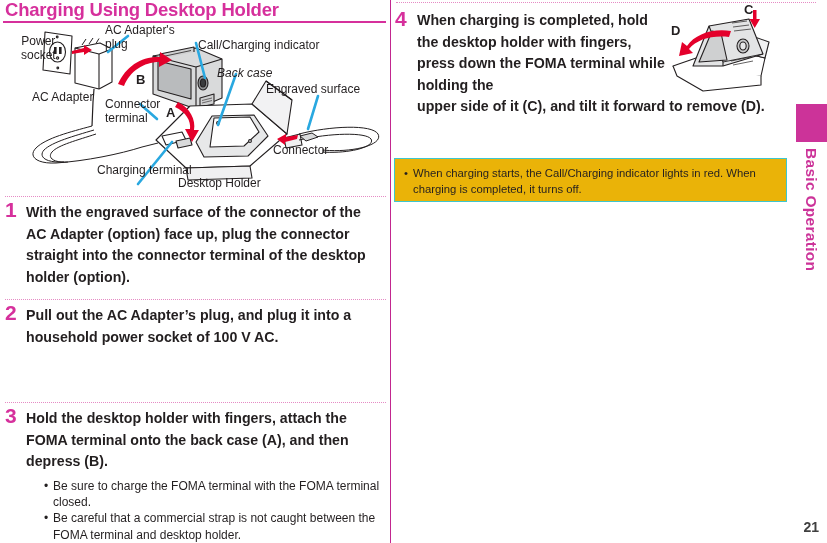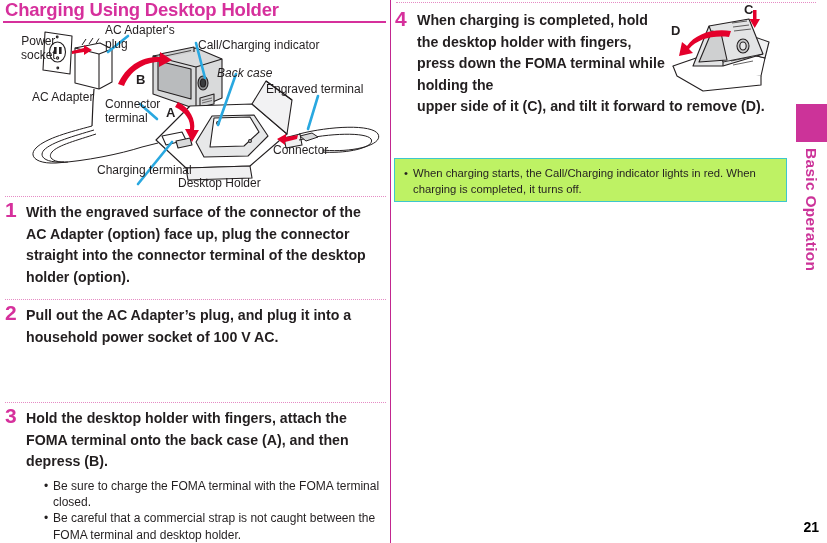--- a/index.html
+++ b/index.html
@@ -170,21 +170,21 @@
   }
 
   #note-box {
     position: absolute;
     left: 3px;
     top: 158px;
     width: 393px;
     height: 44px;
     border: 1.8px solid #3ec7cd;
     box-sizing: border-box;
-    background: #bef264;
+    background: #eab308;
   }
   #note-box-list {
     position: absolute;
     left: 9px;
     top: 6px;
     width: 376px;
     font-size: 11.3px;
     line-height: 1.42;
     color: #231f20;
   }
@@ -215,21 +215,21 @@
     text-align: left;
   }
   #page-number {
     position: absolute;
     left: 795px;
     top: 519px;
     width: 24px;
     text-align: right;
     font-size: 14px;
     font-weight: bold;
-    color: #000000;
+    color: #404040;
   }
 
   
   .fig-label {
     position: absolute;
     font-size: 12px;
     color: #231f20;
     white-space: nowrap;
     line-height: 1.18;
   }
@@ -334,21 +334,21 @@
       </svg>
 
       <div class="fig-label" style="left:21px; top:8px;text-align:center;">Power<br>socket</div>
       <div class="fig-label" style="left:105px; top:-3px;">AC Adapter's<br>plug</div>
       <div class="fig-label" style="left:32px; top:64px;">AC Adapter</div>
       <div class="fig-label" style="left:105px; top:71px;">Connector<br>terminal</div>
       <div class="fig-label" style="left:97px; top:137px;">Charging terminal</div>
       <div class="fig-label" style="left:178px; top:150px;">Desktop Holder</div>
       <div class="fig-label" style="left:198px; top:12px;">Call/Charging indicator</div>
       <div class="fig-label" style="left:217px; top:40px;font-style:italic;">Back case</div>
-      <div class="fig-label" style="left:266px; top:56px;">Engraved terminal</div>
+      <div class="fig-label" style="left:266px; top:56px;">Engraved surface</div>
       <div class="fig-label" style="left:273px; top:117px;">Connector</div>
       <div class="fig-letter" style="left:136px; top:46px;">B</div>
       <div class="fig-letter" style="left:166px; top:79px;">A</div>
     </div>
 
     <div class="dotted-rule" style="top:196px;"></div>
     <div class="step" style="top:202px;">
       <div class="step-num">1</div>
       <div class="step-text">With the engraved surface of the connector of the AC Adapter (option) face up, plug the connector straight into the connector terminal of the desktop holder (option).</div>
     </div>

